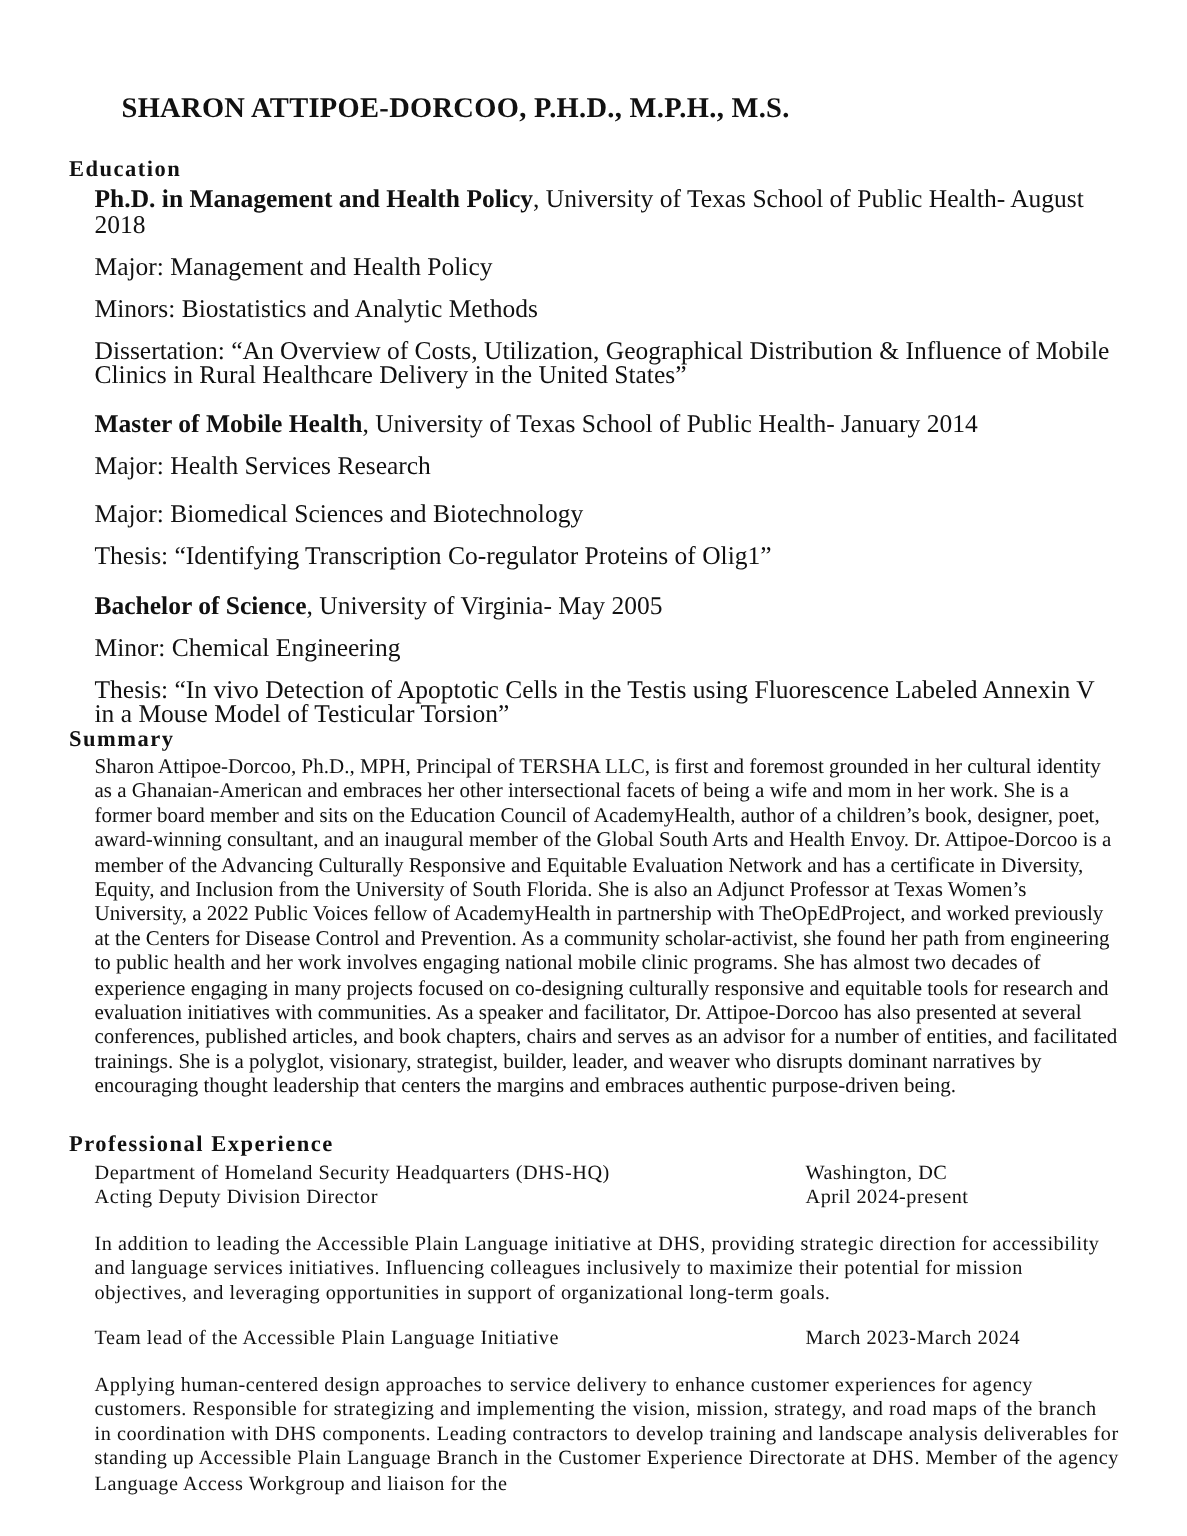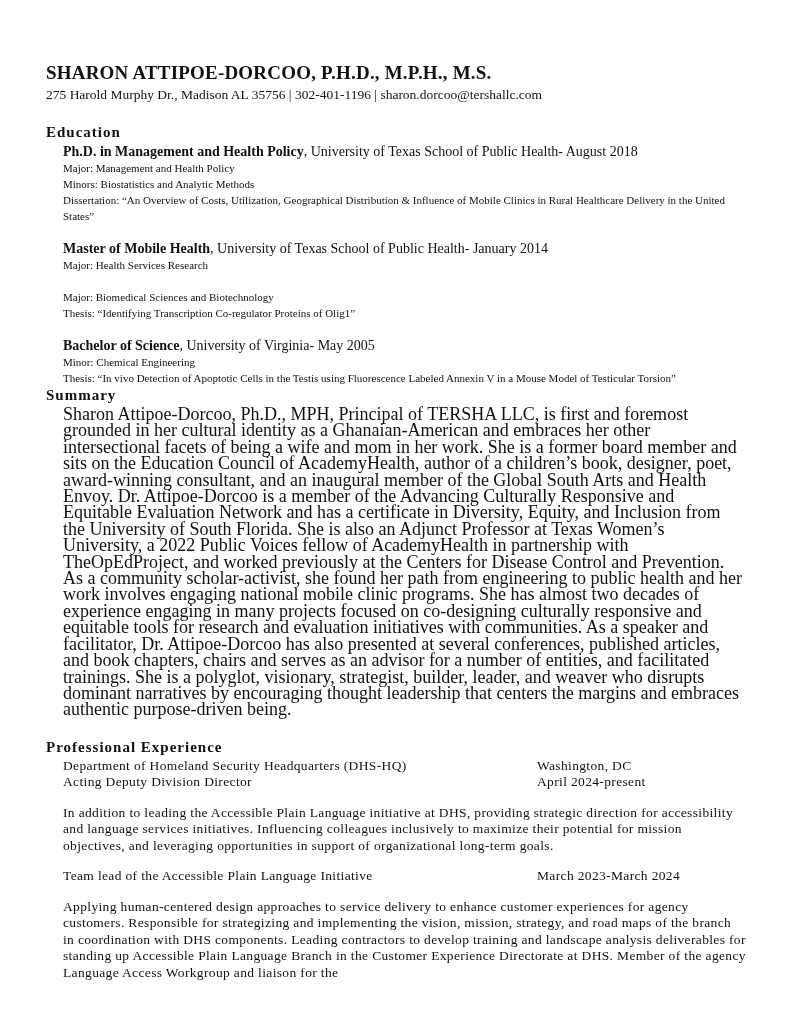--- a/index.html
+++ b/index.html
@@ -15,50 +15,52 @@
     width: 791px;
     height: 1024px;
     padding: 62px 45px 0 46px;
     background: #ffffff;
   }
   .doc-title {
     font-size: 19px;
     line-height: 22px;
     font-weight: bold;
     letter-spacing: 0.2px;
+    margin-left: 35px;
   }
   .contact-line {
     font-size: 13.5px;
     line-height: 17px;
     margin-top: 2px;
   }
   .section-heading {
     font-size: 15px;
     line-height: 18px;
     font-weight: bold;
     letter-spacing: 1px;
   }
   .sec-education { margin-top: 20px; }
   .sec-summary   { }
   .sec-experience{ margin-top: 20px; }
   .indent { margin-left: 17px; }
   .edu-entries { margin-top: 2px; }
   .edu-entry + .edu-entry { margin-top: 16px; }
   .edu-degree-line {
-    font-size: 14px;
+    font-size: 17px;
     line-height: 17px;
   }
   .edu-degree-line b { font-weight: bold; }
   .edu-sub-line {
-    font-size: 11px;
+    font-size: 17px;
     line-height: 16px;
+    margin-top: 12px;
   }
   .summary-par {
     margin-top: 2px;
-    font-size: 18px;
+    font-size: 14px;
     line-height: 16.4px;
     text-align: left;
   }
   .exp-block {
     margin-top: 2px;
     font-size: 13.5px;
     line-height: 16.5px;
     letter-spacing: 0.35px;
   }
   .exp-row {
@@ -67,21 +69,20 @@
   }
   .exp-par { margin-top: 14px; }
   .exp-row-spaced { margin-top: 14px; }
 </style>
 </head>
 <body>
 
 <div class="page">
 
   <div class="doc-title">SHARON ATTIPOE-DORCOO, P.H.D., M.P.H., M.S.</div>
-  <div class="contact-line">275 Harold Murphy Dr., Madison AL 35756 | 302-401-1196 | sharon.dorcoo@tershallc.com</div>
 
   <div class="sec-education">
     <div class="section-heading">Education</div>
     <div class="edu-entries indent">
 
       <div class="edu-entry">
         <div class="edu-degree-line"><b>Ph.D. in Management and Health Policy</b><span>, University of Texas School of Public Health- August 2018</span></div>
         <div class="edu-sub-line">Major: Management and Health Policy</div>
         <div class="edu-sub-line">Minors: Biostatistics and Analytic Methods</div>
         <div class="edu-sub-line">Dissertation: “An Overview of Costs, Utilization, Geographical Distribution &amp; Influence of Mobile Clinics in Rural Healthcare Delivery in the United States”</div>

